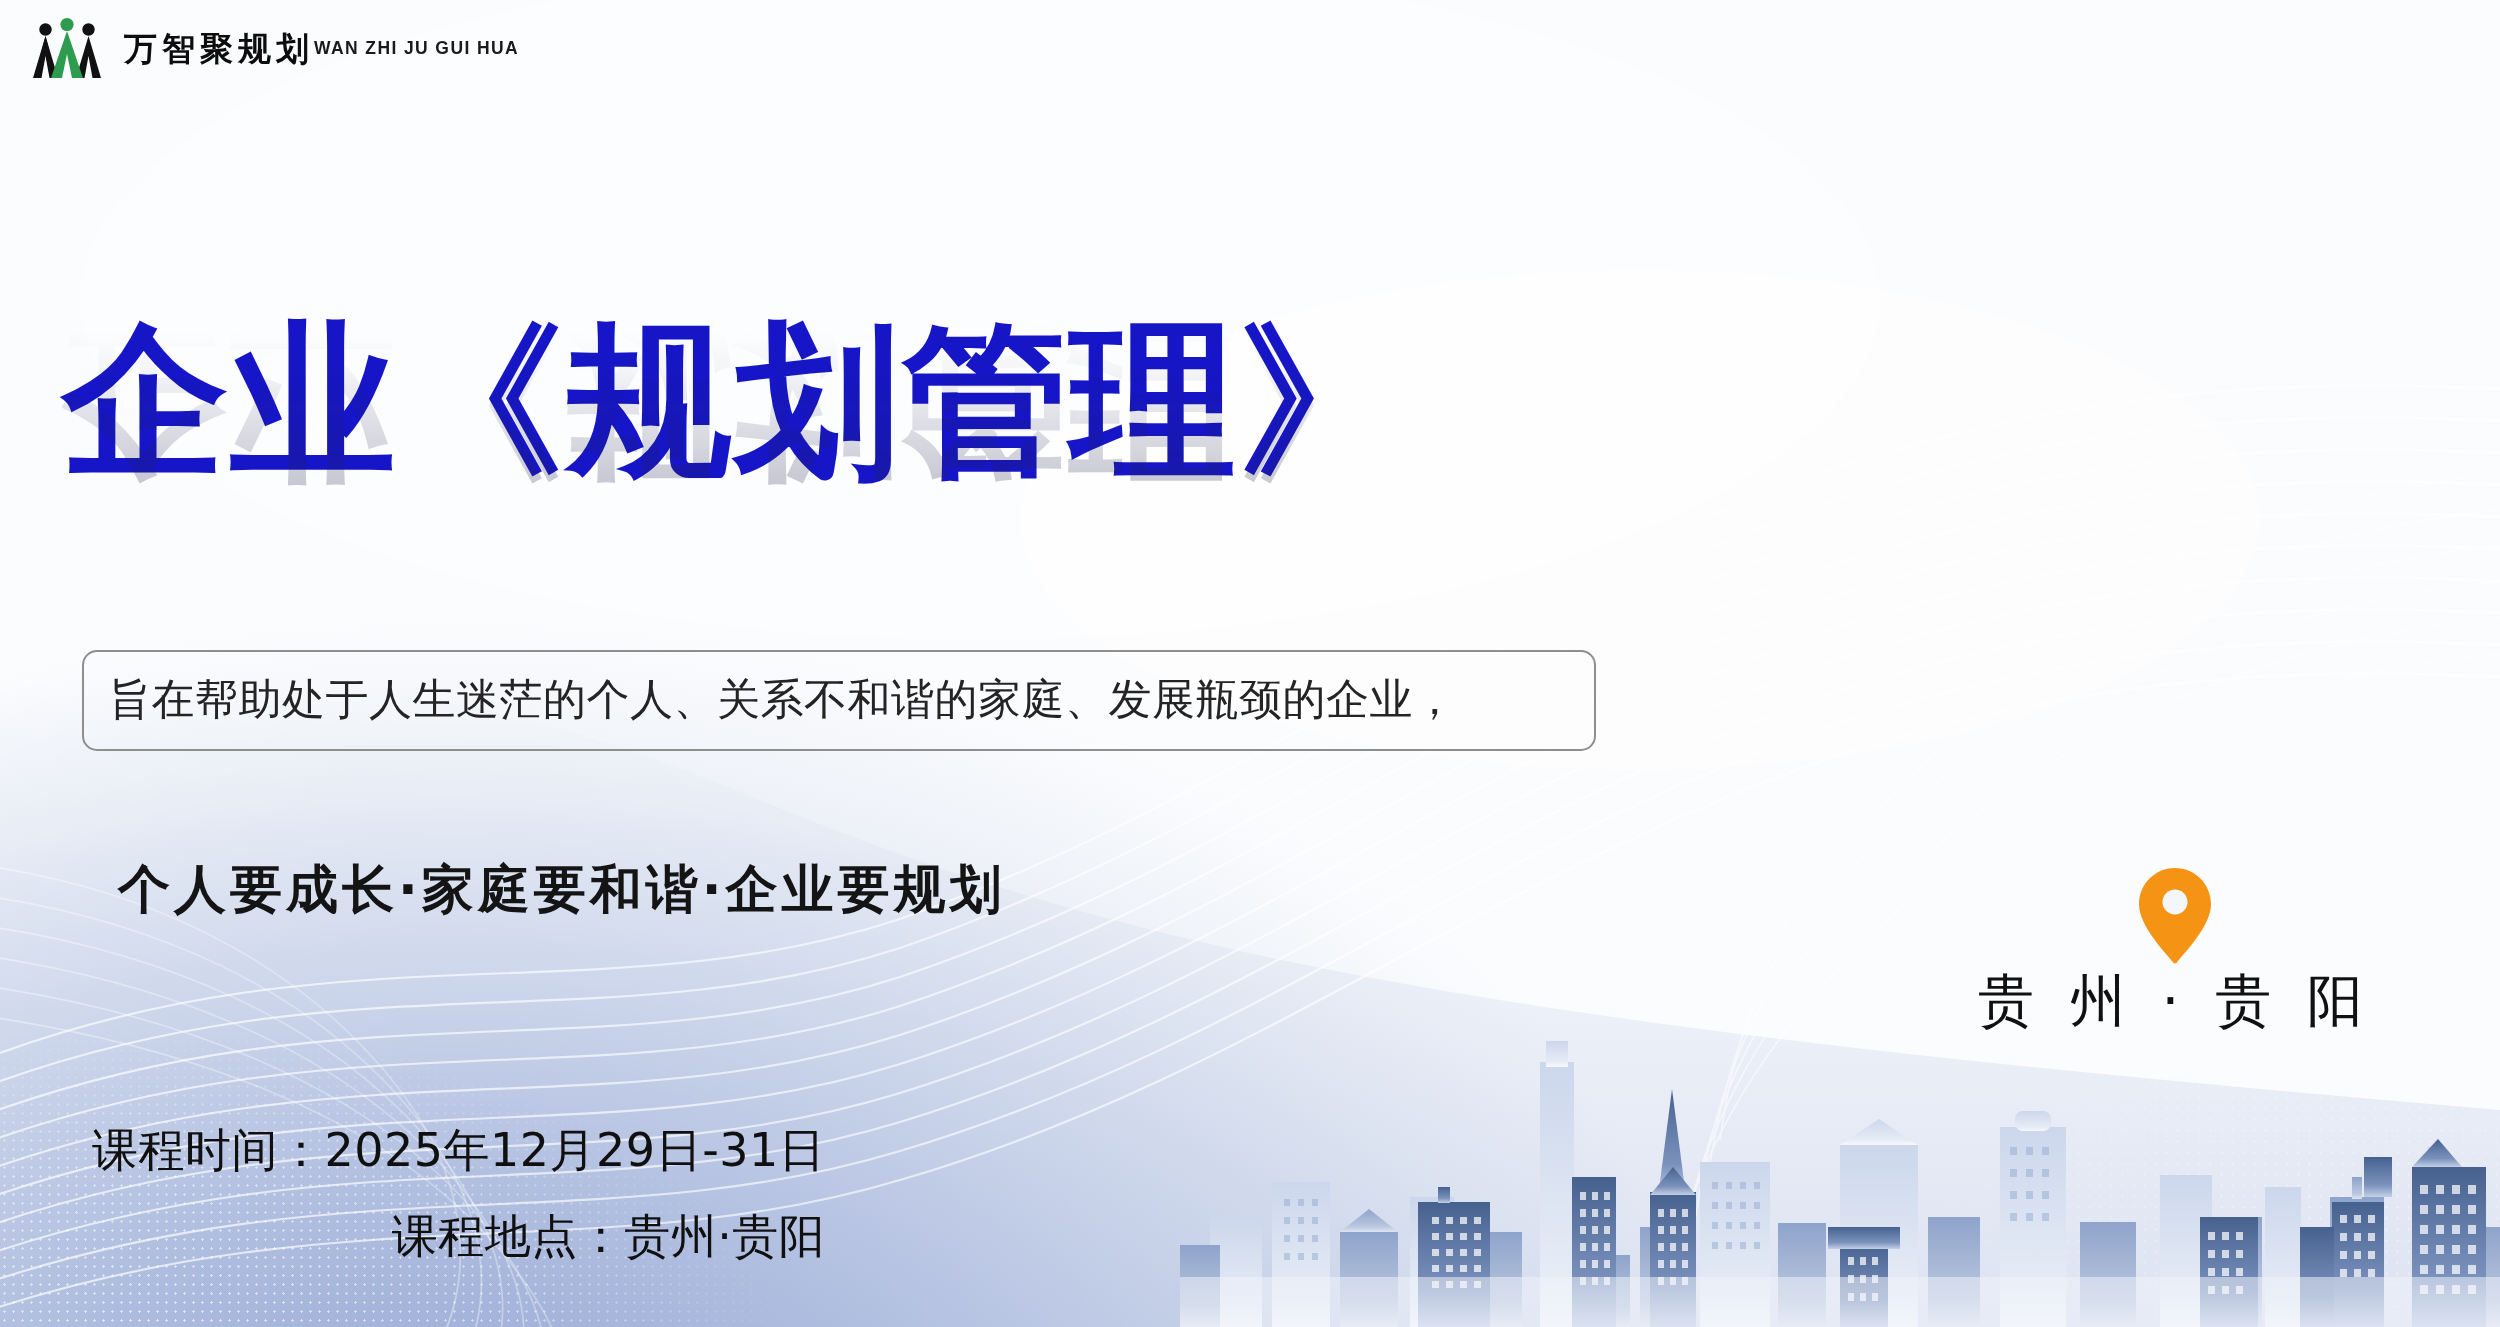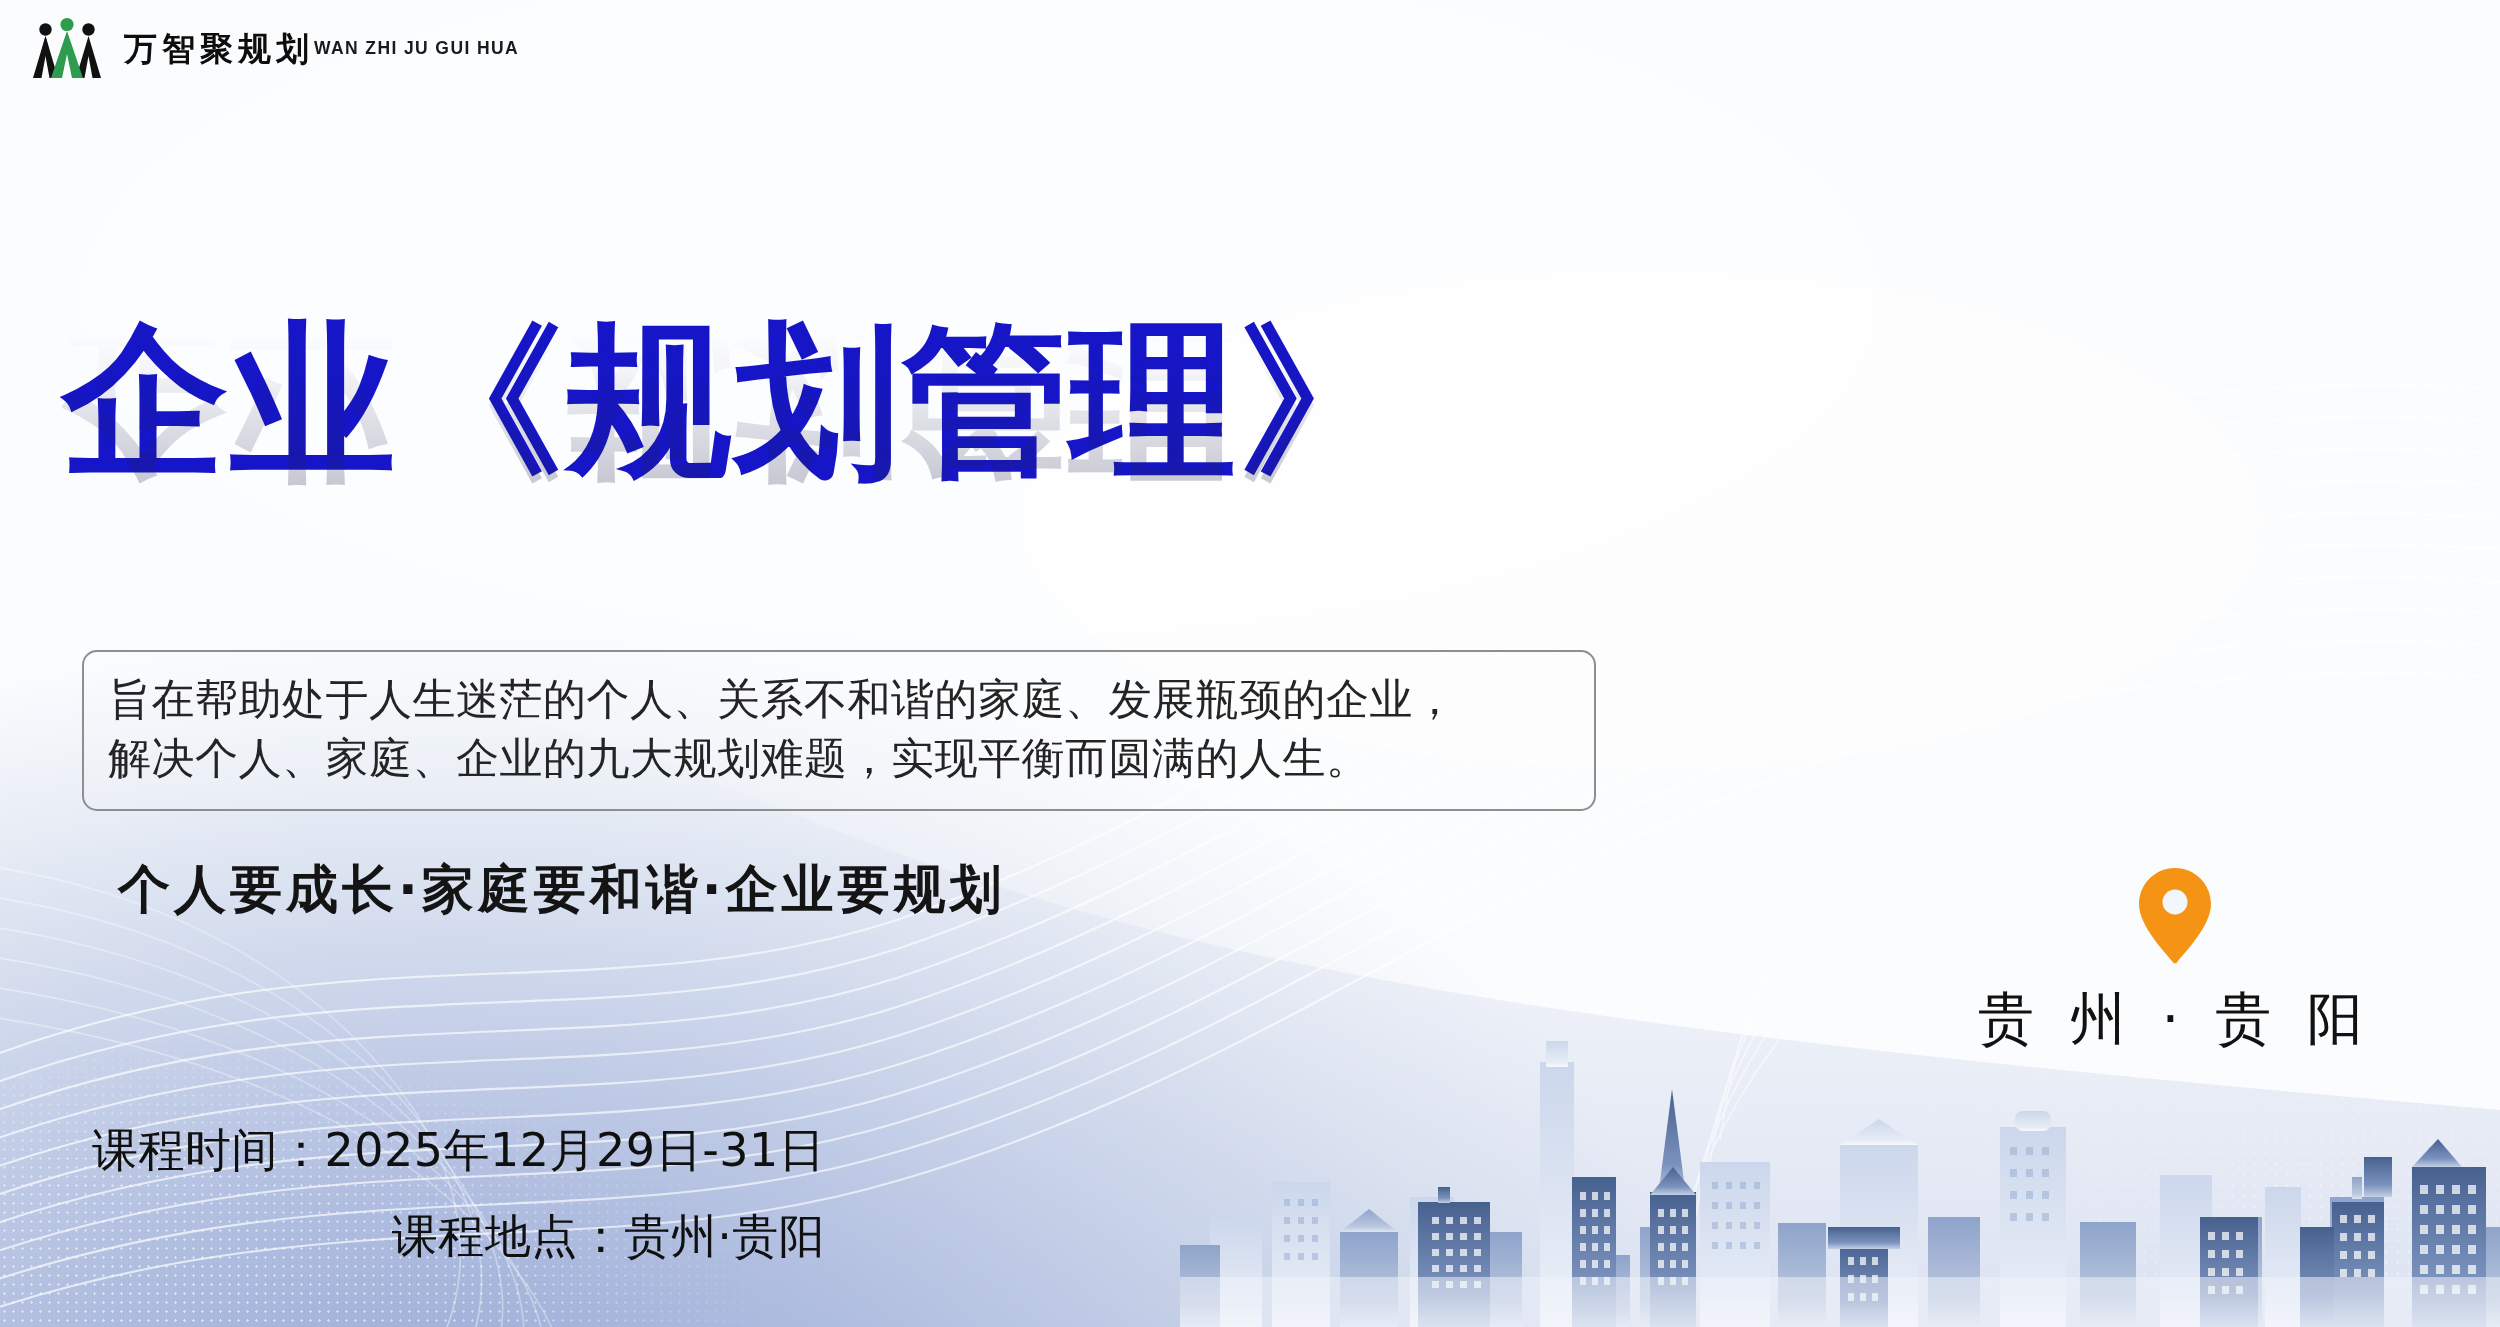--- a/index.html
+++ b/index.html
@@ -83,21 +83,21 @@
   .slogan{
     position:absolute;left:118px;top:855px;
     font-size:52px;font-weight:700;color:#141414;letter-spacing:4px;white-space:nowrap;
     font-family:"DejaVu Sans","Liberation Sans",sans-serif;
   }
 
   
   .locblock{position:absolute;left:1965px;top:868px;width:420px;text-align:center;}
   .pin{width:72px;height:96px;display:block;margin:0 auto;}
   .loc-label{
-    margin-top:18px;font-size:56px;font-weight:500;color:#111;letter-spacing:9px;
+    font-size:56px;font-weight:500;color:#111;letter-spacing:9px;
     white-space:nowrap;
     font-family:"DejaVu Sans","Liberation Sans",sans-serif;
   }
 
   
   .course-info{position:absolute;left:92px;top:1120px;}
   .course-row{
     font-size:46px;color:#101010;letter-spacing:.5px;white-space:nowrap;margin-bottom:24px;
     font-family:"DejaVu Sans","Liberation Sans",sans-serif;
   }
@@ -435,21 +435,20 @@
     </div>
   </div>
 
   <div class="title-wrap">
     <div class="title">企业《规划管理》</div>
     <div class="title-reflection">企业《规划管理》</div>
   </div>
 
   <div class="desc-box">
     <div class="desc-line">旨在帮助处于人生迷茫的个人、关系不和谐的家庭、发展瓶颈的企业，</div>
-    <div class="desc-line">解决个人、家庭、企业的九大规划难题，实现平衡而圆满的人生。</div>
   </div>
 
   <div class="slogan">个人要成长·家庭要和谐·企业要规划</div>
 
   <div class="locblock">
     <svg class="pin" viewBox="0 0 72 96" aria-hidden="true">
       <path d="M36,0 C16.1,0 0,16.1 0,36 C0,58 26,84 34.1,94.4 C35.1,95.6 36.9,95.6 37.9,94.4 C46,84 72,58 72,36 C72,16.1 55.9,0 36,0 Z" fill="#F59414"></path>
       <circle cx="36" cy="34" r="12.5" fill="#f3f6fb"></circle>
     </svg>
     <div class="loc-label">贵 州 · 贵 阳</div>

